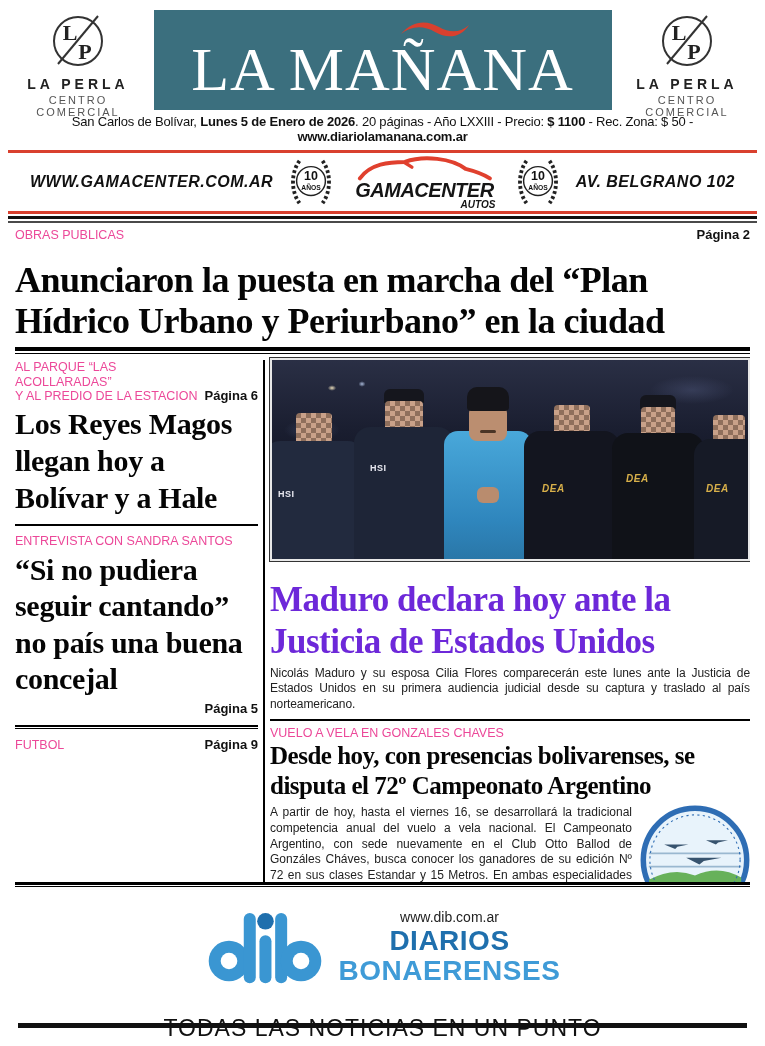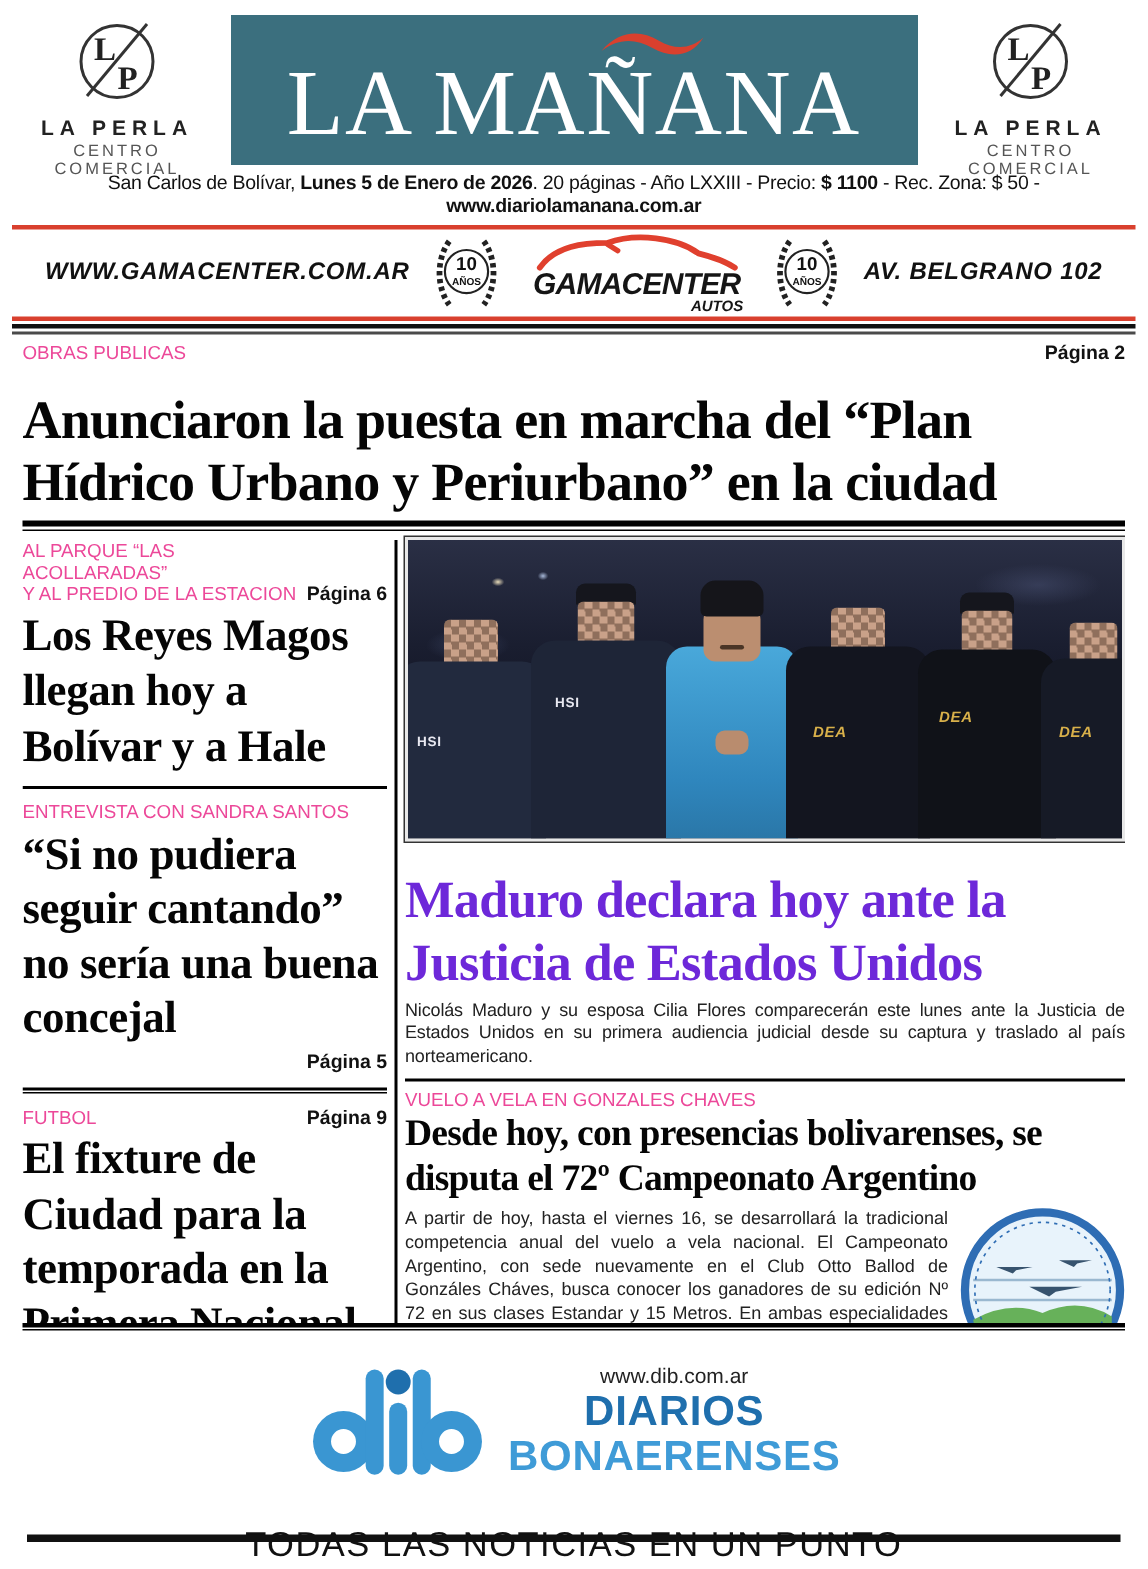--- a/index.html
+++ b/index.html
@@ -222,31 +222,30 @@
           <span class="page-ref">Página 6</span>
         </div>
         <div class="col-head">Los Reyes Magos llegan hoy a Bolívar y a Hale</div>
       </article>
       <div class="rule-thin"></div>
 
       <article>
         <div class="kick-row">
           <span class="kicker">ENTREVISTA CON SANDRA SANTOS</span>
         </div>
-        <div class="col-head">“Si no pudiera seguir cantando” no sería una buena concejal</div>
+        <div class="col-head">“Si no pudiera seguir cantando” no país una buena concejal</div>
         <div class="pref-row"><span class="page-ref">Página 5</span></div>
       </article>
       <div class="rule-dbl"></div>
 
       <article>
         <div class="kick-row">
           <span class="kicker">FUTBOL</span>
           <span class="page-ref">Página 9</span>
         </div>
-        <div class="col-head">El fixture de Ciudad para la temporada en la Primera Nacional</div>
       </article>
     </aside>
 
     <div class="vdiv"></div>
 
     <section class="right-col">
 
       <div class="photo">
         <div class="ph-lights"></div>
 

